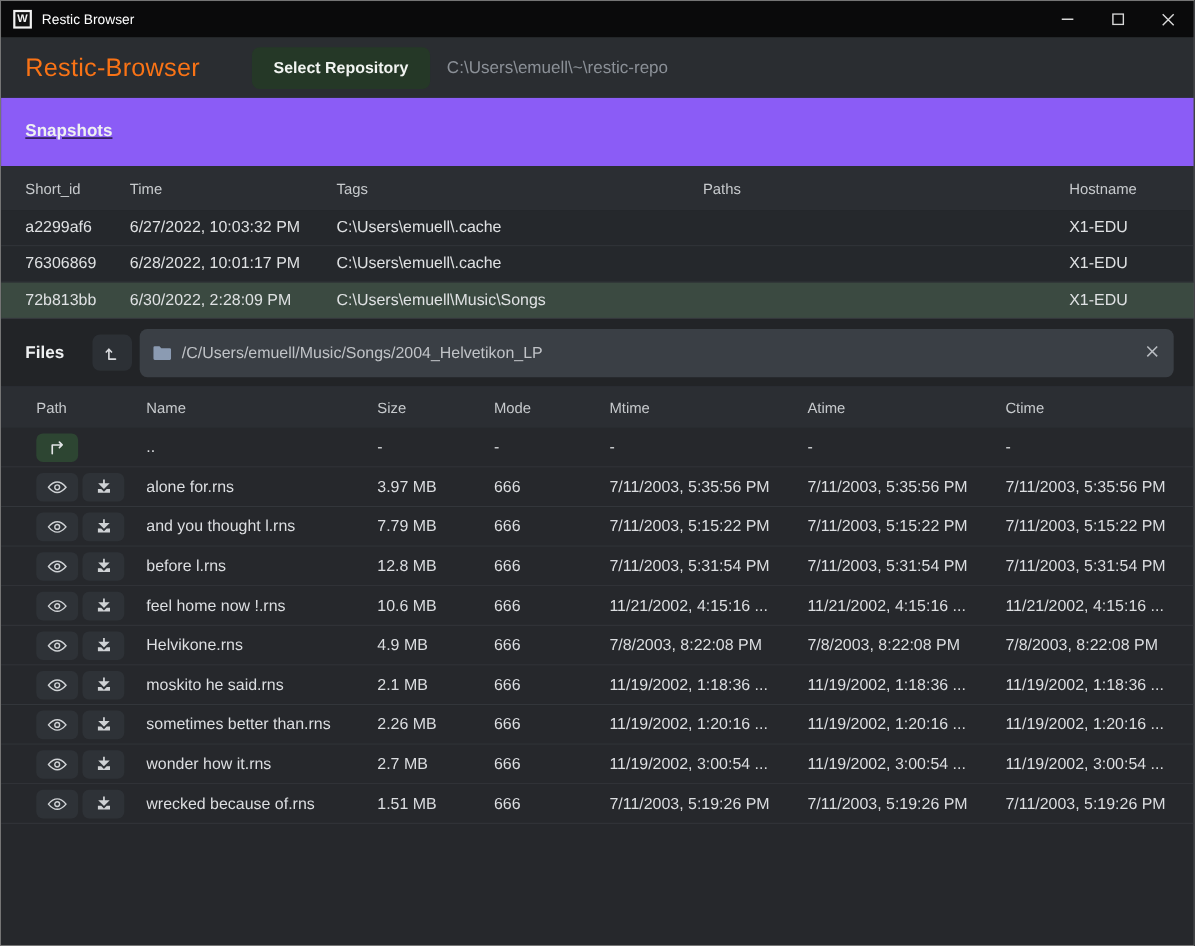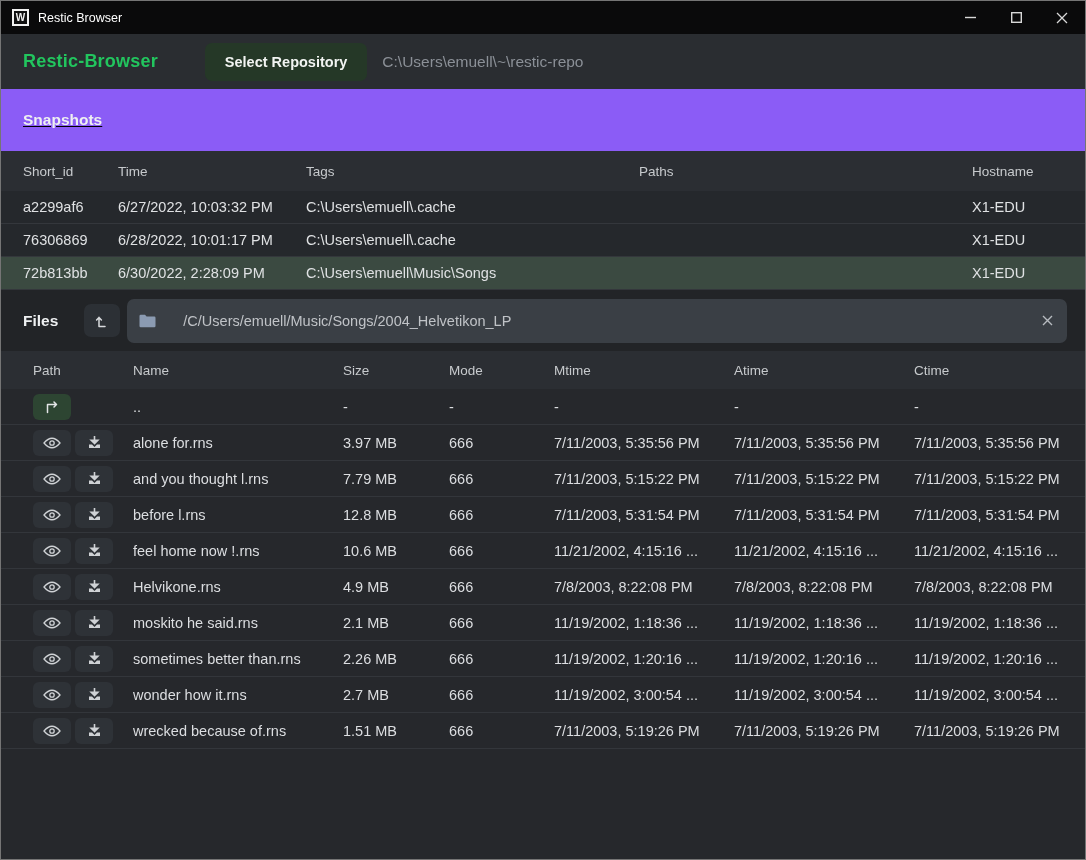--- a/index.html
+++ b/index.html
@@ -12,21 +12,21 @@
   .app-icon { width:17px; height:17px; margin-left:11px; border:2px solid #f2f2f2; background:#111;
     color:#f2f2f2; font-weight:700; font-size:10px; display:flex; align-items:center; justify-content:center; }
   .app-title { color:#ffffff; font-size:12.5px; margin-left:9px; }
   .win-controls { margin-left:auto; display:flex; height:100%; }
   .win-btn { width:46px; height:100%; display:flex; align-items:center; justify-content:center;
     color:#d8d8d8; font-size:14px; }
   .win-btn svg { display:block; }
 
   
   .header { height:55px; background:#2a2d31; display:flex; align-items:center; flex:0 0 auto; }
-  .header-title { color:#22c55e; font-size:18px; font-weight:700; margin-left:22px; letter-spacing:.2px; }
+  .header-title { color:#f97316; font-size:23px; font-weight:400; margin-left:22px; letter-spacing:.2px; }
   .repo-btn { margin-left:47px; height:38px; padding:0 20px; background:#253827; border:none; border-radius:7px;
     color:#f2f4f2; font-size:14.5px; font-weight:700; font-family:inherit; }
   .repo-path { margin-left:15px; color:#8b9097; font-size:15.5px; }
 
   
   .section-band { background:#8b5cf6;text-decoration:underline; }
   .snap-heading-band { height:62px; display:flex; align-items:center; }
   .section-heading { color:#eef0f1; font-size:15.5px; font-weight:700; margin-left:22px; }
 
   
@@ -34,21 +34,21 @@
   .snap-header { height:40px; background:#2b2e33; color:#c7cacd; font-size:13.5px; }
   .snap-row { height:33px; background:#25282c; border-bottom:1px solid #34373c; color:#dfe1e3; font-size:14.5px; }
   .snap-row.selected { background:#3b4a41; }
 
   
   .files-bar { height:61px; display:flex; align-items:center; background:#222427; }
   .files-label { color:#eef0f1; font-size:15.5px; font-weight:700; margin-left:22px; }
   .updir-btn { width:36px; height:33px; margin-left:26px; background:#2c3035; border:none; border-radius:7px;
     display:flex; align-items:center; justify-content:center; }
   .path-box { margin-left:7px; margin-right:18px; flex:1; height:44px; background:#3a3f45; border-radius:7px;
-    display:flex; align-items:center; padding:0 12px;gap:18px; }
+    display:flex; align-items:center; padding:0 12px; }
   .path-text { color:#c0c3c7; font-size:14.5px; margin-left:9px; flex:1; }
   .clear-btn { background:none; border:none; color:#b7bbc0; font-size:15px; padding:0 2px; }
 
   
   .files-header, .file-row { display:grid; grid-template-columns:100px 210px 106px 105px 180px 180px 1fr; align-items:center; padding-left:32px; }
   .files-header { height:38px; background:#2b2e33; color:#c7cacd; font-size:13.5px; }
   .file-row { height:36px; background:#26282c; border-bottom:1px solid #33363b; color:#dcdee1; font-size:14.5px; }
   .cell-ellip { white-space:nowrap; overflow:hidden; padding-right:10px; }
   .actions { display:flex; gap:4px; }
   .icon-btn { width:38px; height:26px; background:#2e3237; border:none; border-radius:6px;

